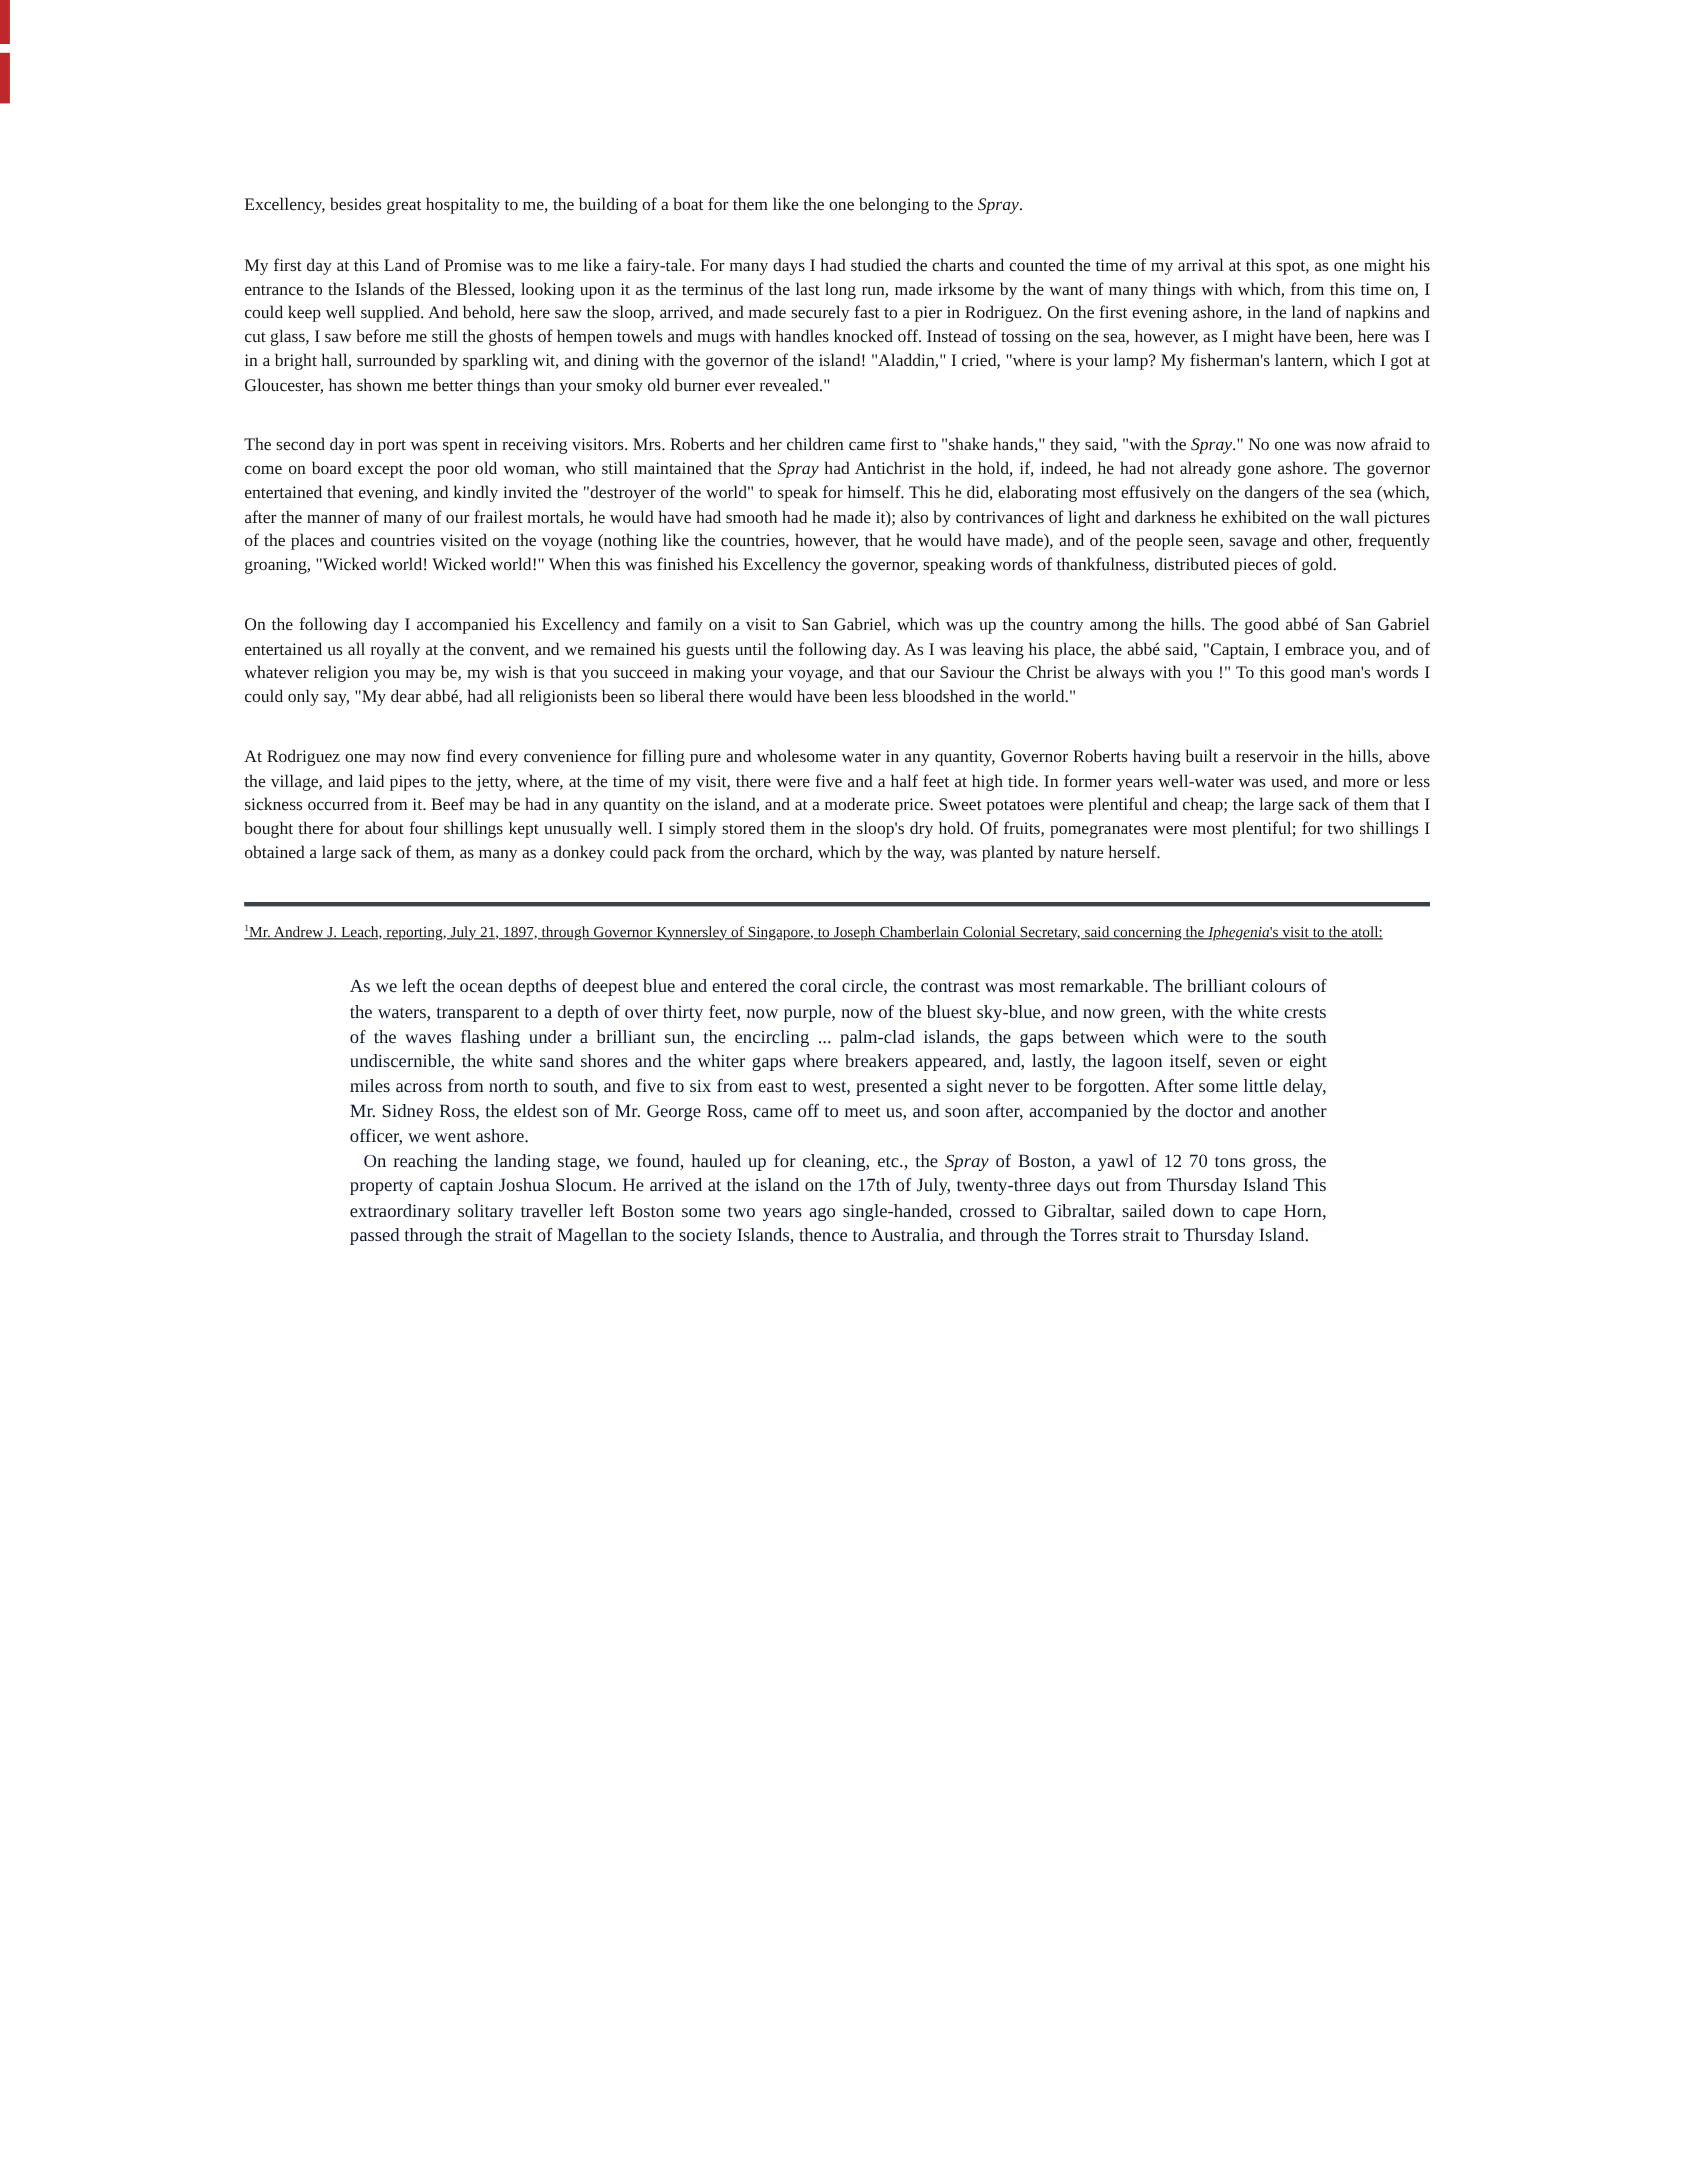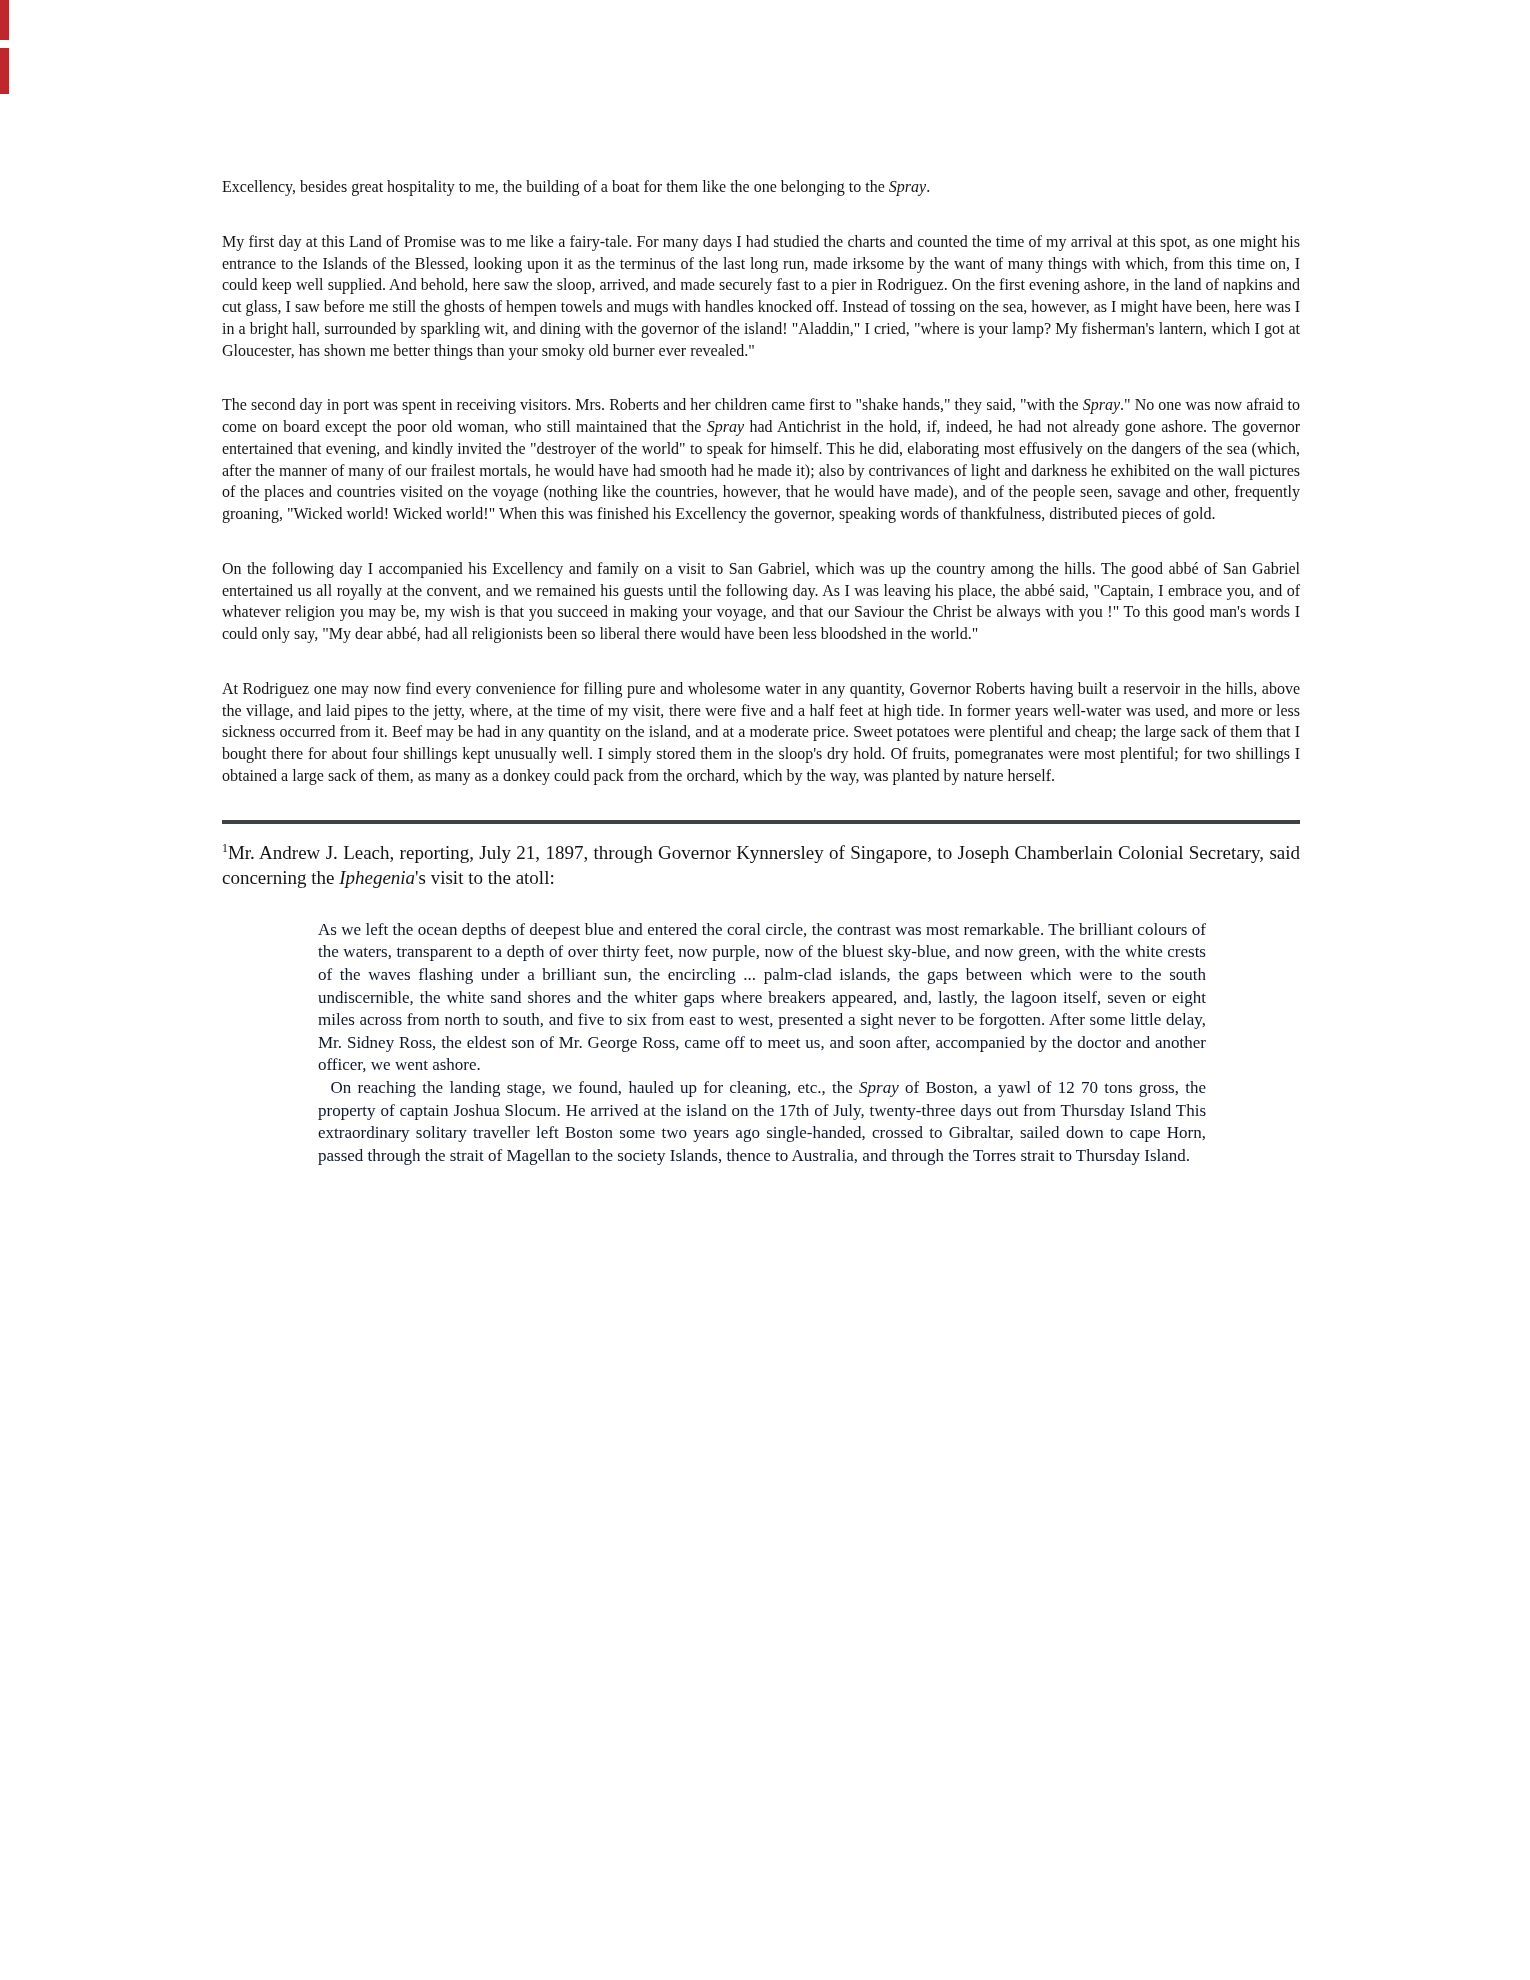--- a/index.html
+++ b/index.html
@@ -34,24 +34,25 @@
   }
   .body-para i { font-style: italic; }
   sup { font-size: 0.62em; vertical-align: super; line-height: 0; }
   .footnote-sep {
     height: 4px;
     background: #3d4247;
     margin: 22px 0 16px 0;
     border: none;
   }
   .footnote {
-    font-size: 19px;
+    font-size: 14px;
     line-height: 1.35;
     text-align: justify;
     color: #141414;
+    text-decoration: underline;
   }
   .blockquote {
     margin: 28px 0 0 96px;
     width: 888px;
   }
   .bq-para {
     font-size: 17px;
     line-height: 1.33;
     text-align: justify;
     color: #0f172a;

